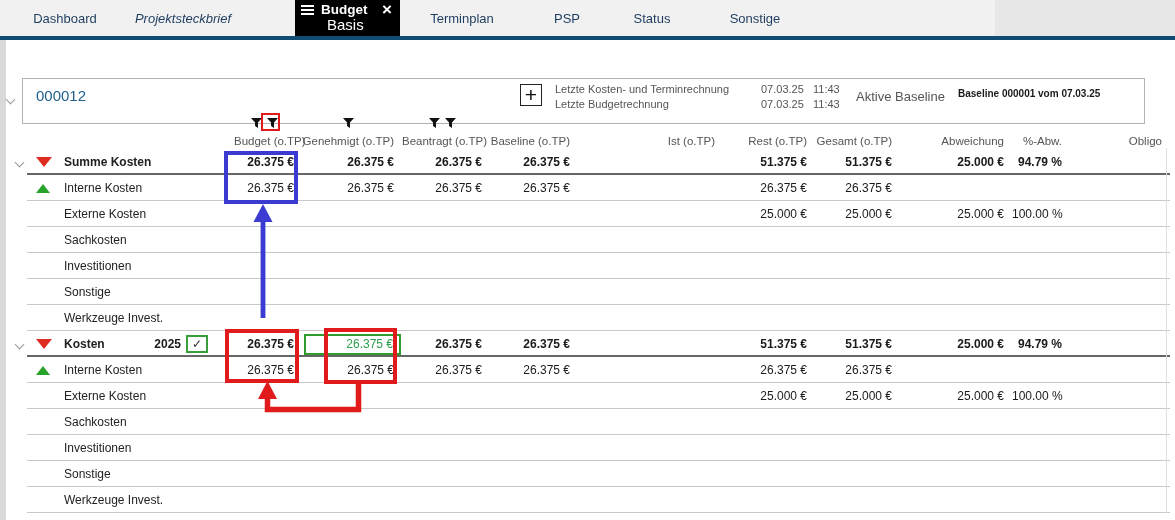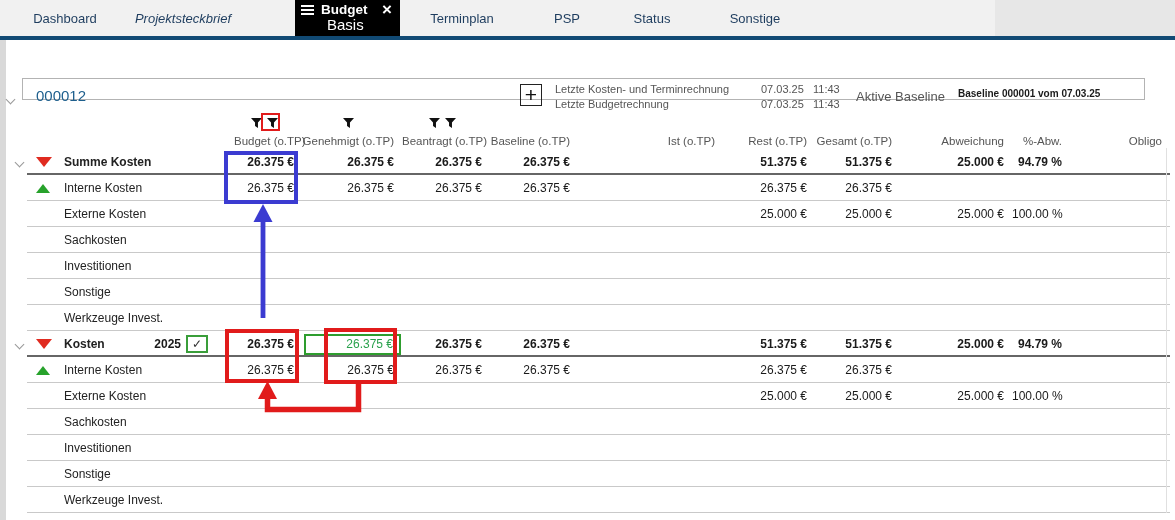--- a/index.html
+++ b/index.html
@@ -29,21 +29,21 @@
 
   
   #recalc-btn { position:absolute; left:1008px; top:47px; width:150px; height:25px; background:#fff;
     border:1px solid #555; display:flex; align-items:center; justify-content:center; gap:7px; font-size:12px; color:#111; cursor:pointer; }
   #recalc-btn svg { width:15px; height:15px; }
 
   
   #proj-chevron { position:absolute; left:7px; top:89px; }
   .chev { width:7px; height:7px; border-right:1.6px solid #999; border-bottom:1.6px solid #999;
           display:inline-block; transform:rotate(45deg); }
-  #proj-box { position:absolute; left:22px; top:78px; width:1123px; height:22px; border:1px solid #b3b3b3; background:#fff;text-decoration:underline; }
+  #proj-box { position:absolute; left:22px; top:78px; width:1123px; height:46px; border:1px solid #b3b3b3; background:#fff;text-decoration:underline; }
   #proj-id { position:absolute; left:13px; top:8px; font-size:15px; color:#1e5f8d; }
   #proj-title { position:absolute; left:97px; top:7px; font-size:16px; color:#1e5f8d; }
   #plus-btn { position:absolute; left:497px; top:5px; width:22px; height:22px; border:1.5px solid #222;
     display:flex; align-items:center; justify-content:center; font-size:21px; font-weight:300; color:#111; line-height:18px; cursor:pointer; }
   .calc-info { position:absolute; left:532px; top:2px; font-size:11px; color:#555; }
   .calc-row { display:flex; height:15px; align-items:center; }
   .calc-row .cl { width:206px; } .calc-row .cd { width:52px; } .calc-row .ct { width:40px; }
   #baseline-label { position:absolute; left:833px; top:10px; font-size:13px; color:#555; }
   #baseline-value { position:absolute; left:935px; top:9px; font-size:10px; font-weight:bold; color:#1a1a1a; }
 

